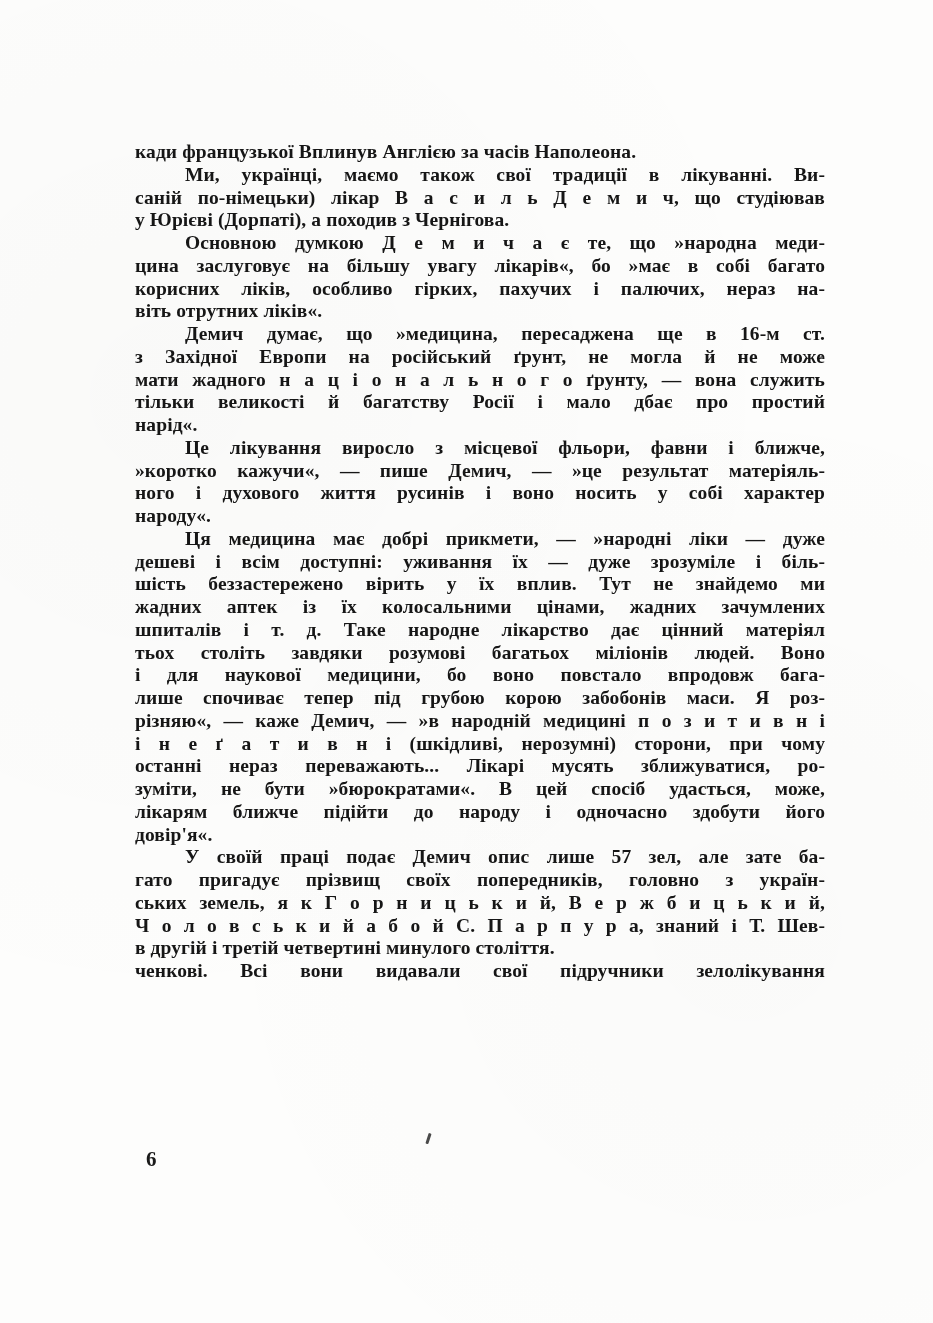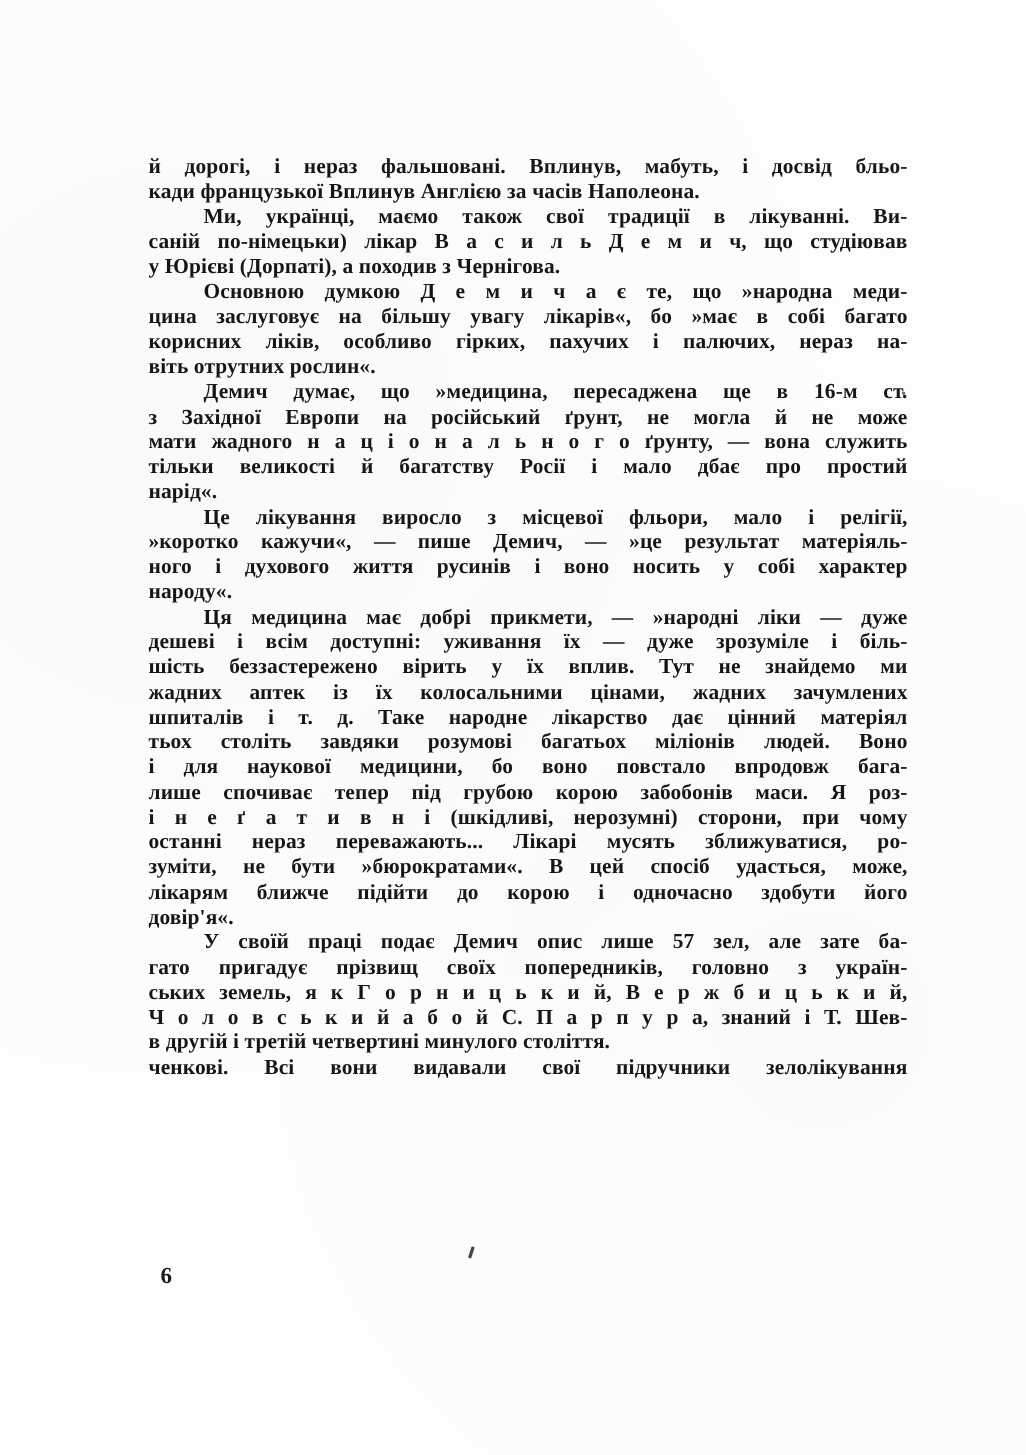--- a/index.html
+++ b/index.html
@@ -80,60 +80,60 @@
     background: #6a6a6a;
     border-radius: 50%;
   }
 </style>
 </head>
 <body>
 
 <div class="page">
   <main class="text-block">
       <div class="para">
-        <div class="line">й дорогі, і нераз фальшовані. Вплинув, мабуть, і досвід бльо-</div>
         <div class="line last">кади французької Вплинув Англією за часів Наполеона.</div>
       </div>
       <div class="para">
         <div class="line indent">Ми, українці, маємо також свої традиції в лікуванні. Ви-</div>
         <div class="line">саній по-німецьки) лікар В а с и л ь Д е м и ч, що студіював</div>
         <div class="line last">у Юрієві (Дорпаті), а походив з Чернігова.</div>
       </div>
       <div class="para">
         <div class="line indent">Основною думкою Д е м и ч а є те, що »народна меди-</div>
         <div class="line">цина заслуговує на більшу увагу лікарів«, бо »має в собі багато</div>
         <div class="line">корисних ліків, особливо гірких, пахучих і палючих, нераз на-</div>
-        <div class="line last">віть отрутних рослин«.</div>
+        <div class="line last">віть отрутних ліків«.</div>
       </div>
       <div class="para">
         <div class="line indent">Демич думає, що »медицина, пересаджена ще в 16-м ст.</div>
         <div class="line">з Західної Европи на російський ґрунт, не могла й не може</div>
         <div class="line">мати жадного н а ц і о н а л ь н о г о ґрунту, — вона служить</div>
         <div class="line">тільки великості й багатству Росії і мало дбає про простий</div>
         <div class="line last">нарід«.</div>
       </div>
       <div class="para">
-        <div class="line indent">Це лікування виросло з місцевої фльори, мало і релігії,</div>
+        <div class="line indent">Це лікування виросло з місцевої фльори, фавни і ближче,</div>
         <div class="line">»коротко кажучи«, — пише Демич, — »це результат матеріяль-</div>
         <div class="line">ного і духового життя русинів і воно носить у собі характер</div>
         <div class="line last">народу«.</div>
       </div>
       <div class="para">
         <div class="line indent">Ця медицина має добрі прикмети, — »народні ліки — дуже</div>
         <div class="line">дешеві і всім доступні: уживання їх — дуже зрозуміле і біль-</div>
         <div class="line">шість беззастережено вірить у їх вплив. Тут не знайдемо ми</div>
         <div class="line">жадних аптек із їх колосальними цінами, жадних зачумлених</div>
         <div class="line">шпиталів і т. д. Таке народне лікарство дає цінний матеріял</div>
         <div class="line">тьох століть завдяки розумові багатьох міліонів людей. Воно</div>
         <div class="line">і для наукової медицини, бо воно повстало впродовж бага-</div>
         <div class="line">лише спочиває тепер під грубою корою забобонів маси. Я роз-</div>
+        <div class="line">різняю«, — каже Демич, — »в народній медицині п о з и т и в н і</div>
         <div class="line">і н е ґ а т и в н і (шкідливі, нерозумні) сторони, при чому</div>
         <div class="line">останні нераз переважають... Лікарі мусять зближуватися, ро-</div>
         <div class="line">зуміти, не бути »бюрократами«. В цей спосіб удасться, може,</div>
-        <div class="line">лікарям ближче підійти до корою і одночасно здобути його</div>
+        <div class="line">лікарям ближче підійти до народу і одночасно здобути його</div>
         <div class="line last">довір'я«.</div>
       </div>
       <div class="para">
         <div class="line indent">У своїй праці подає Демич опис лише 57 зел, але зате ба-</div>
         <div class="line">гато пригадує прізвищ своїх попередників, головно з україн-</div>
         <div class="line">ських земель, я к Г о р н и ц ь к и й, В е р ж б и ц ь к и й,</div>
         <div class="line">Ч о л о в с ь к и й а б о й С. П а р п у р а, знаний і Т. Шев-</div>
         <div class="line last">в другій і третій четвертині минулого століття.</div>
         <div class="line">ченкові. Всі вони видавали свої підручники зелолікування</div>
       </div>

